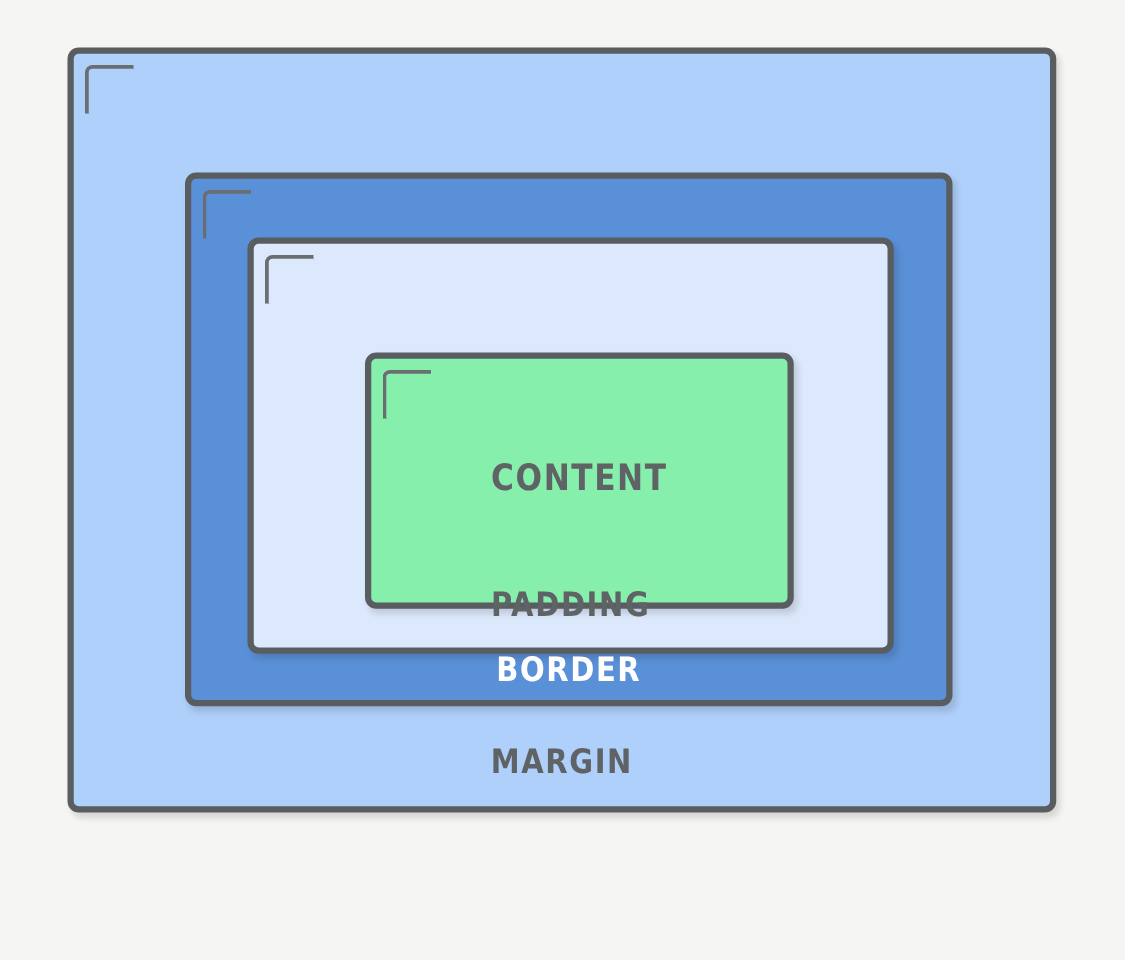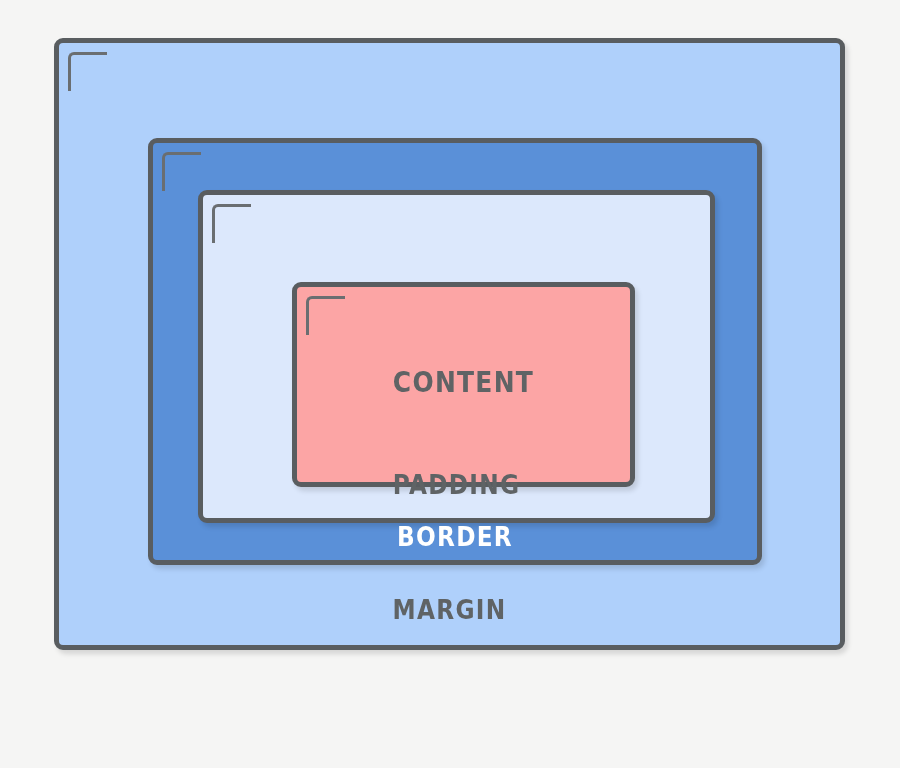--- a/index.html
+++ b/index.html
@@ -64,21 +64,21 @@
     top: 47px;
     width: 517px;
     height: 333px;
     background: #dce8fc;
   }
   .content-box {
     left: 89px;
     top: 87px;
     width: 343px;
     height: 205px;
-    background: #fca5a5;
+    background: #86efac;
     padding-left: 40px;
   }
 
   
   .label {
     position: absolute;
     left: 0;
     width: 100%;
     text-align: center;
     font-family: "DejaVu Sans", sans-serif;

